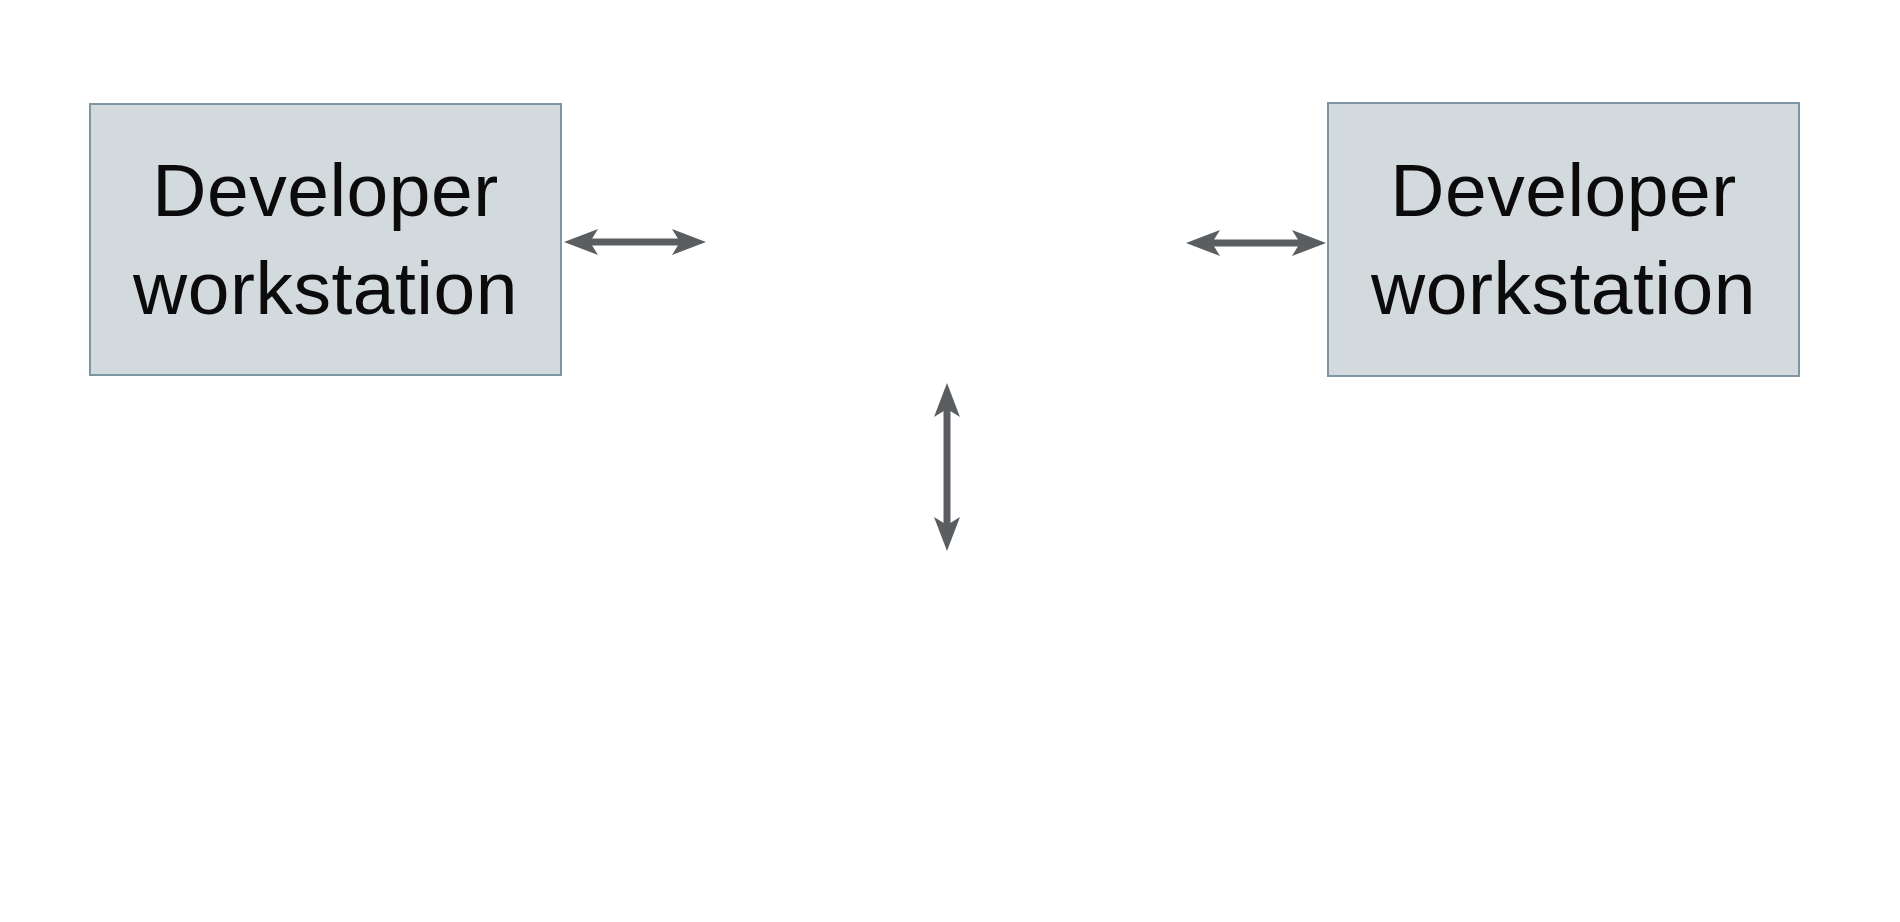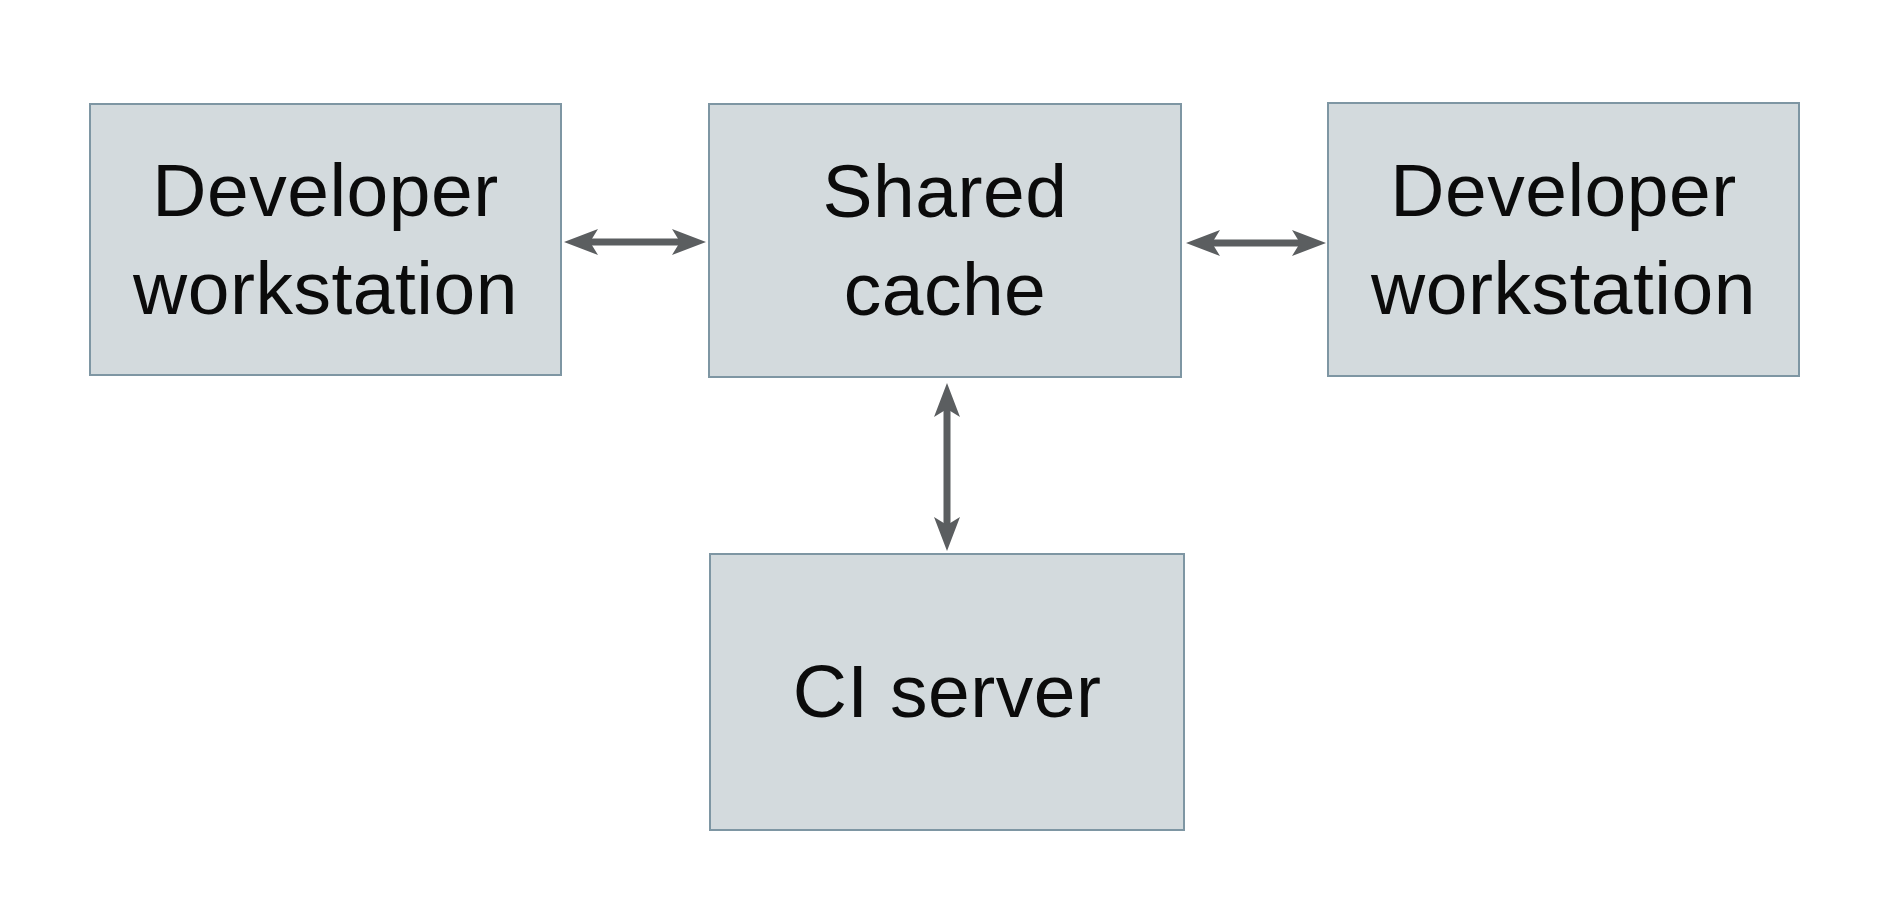--- a/index.html
+++ b/index.html
@@ -52,31 +52,25 @@
 </style>
 </head>
 <body>
 
 <div class="canvas">
 
   <div class="node node-dev-left">
     <div class="node-label">Developer workstation</div>
   </div>
 
-  <div class="node node-shared-cache">
-    <div class="node-label">Shared cache</div>
-  </div>
 
   <div class="node node-dev-right">
     <div class="node-label">Developer workstation</div>
   </div>
 
-  <div class="node node-ci-server">
-    <div class="node-label">CI server</div>
-  </div>
 
   <svg class="edges-overlay" viewBox="0 0 1900 922" aria-hidden="true">
 
     <g>
       <polygon class="arrow" points="564,242 598,229 590,242 598,255"></polygon>
       <rect class="arrow" x="590" y="238.5" width="90" height="7"></rect>
       <polygon class="arrow" points="706,242 672,229 680,242 672,255"></polygon>
     </g>
 
     <g>

